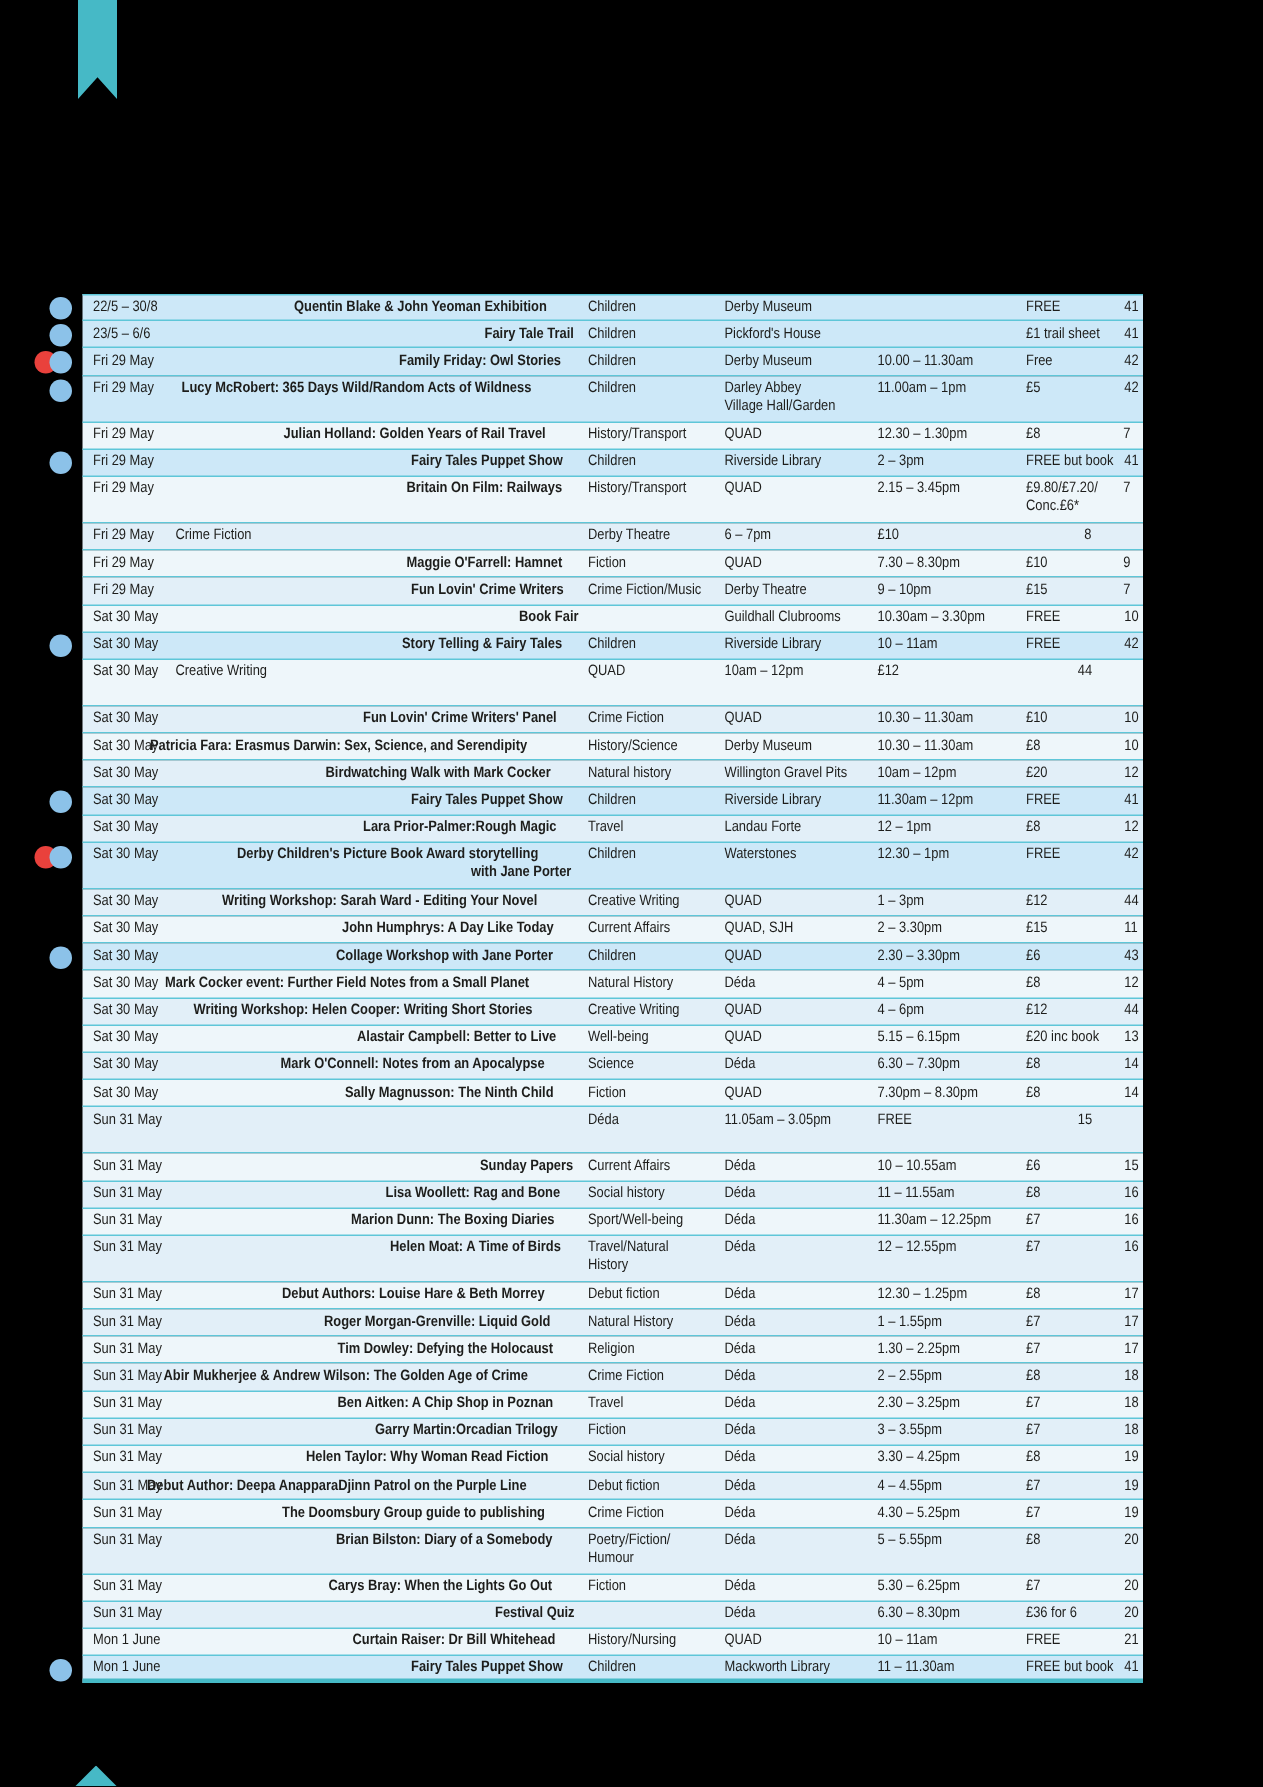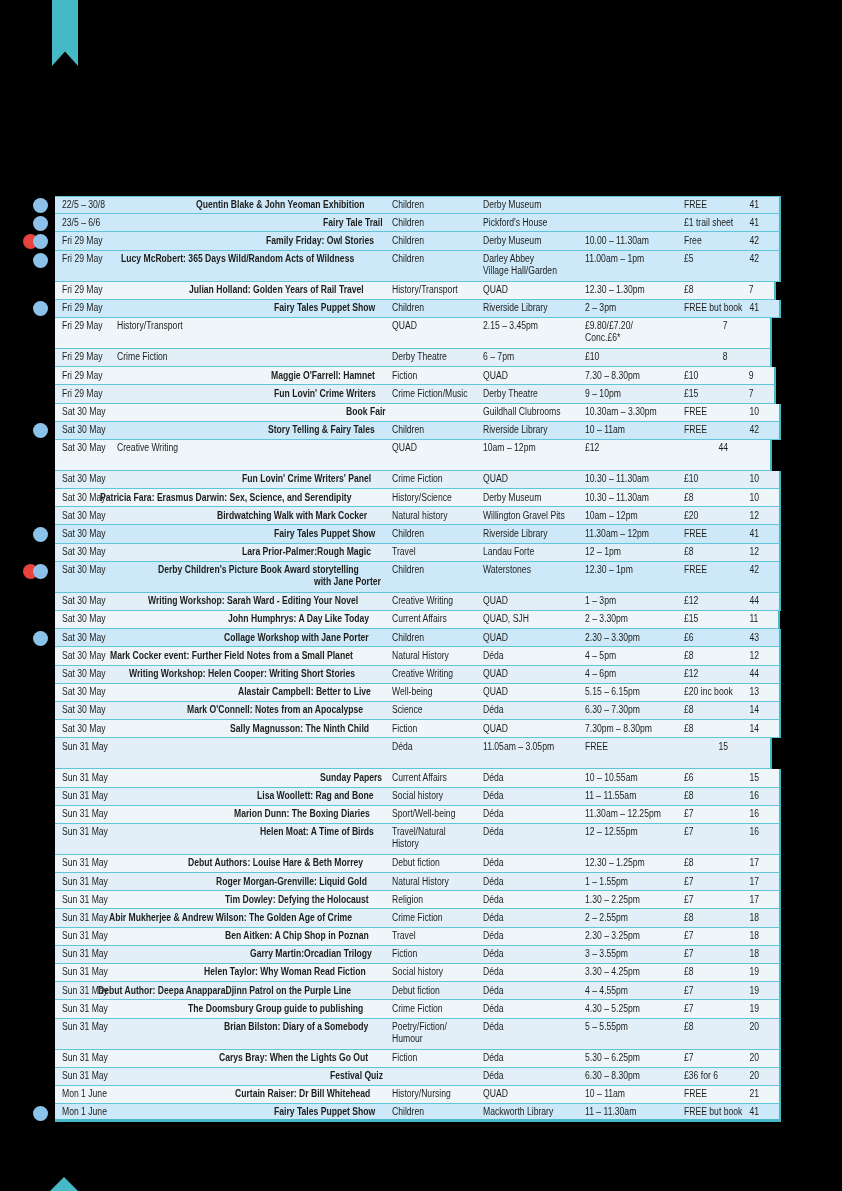--- a/index.html
+++ b/index.html
@@ -1,17 +1,17 @@
 <!DOCTYPE html>
 <html style="--page-bg: #000000; --accent: #46b9c6; --separator: #5ec6d8; --row-hl: #cde8f8; --row-a: #eef6fa; --row-b: #e2eff8; --dot-blue: #8cc2e9; --dot-red: #e9413c; --text: #1d1d1b;"><head>
 <meta charset="utf-8">
 <style>
   html,body { margin:0; padding:0; background:#000; }
   .stage {
-    position:relative; width:842px; height:1191px; overflow:hidden;
+    position:relative; width:762px; height:1191px; overflow:hidden;
     background:var(--page-bg,#000);
     font-family:"Liberation Sans", sans-serif;
   }
   .ribbon {
     position:absolute; left:52px; top:0; width:26px; height:66px;
     background:var(--accent,#46b9c6);
     clip-path:polygon(0 0,100% 0,100% 100%,50% 78%,0 100%);
   }
   .uparrow {
     position:absolute; left:50px; top:1177px; width:28px; height:14px;
@@ -222,20 +222,23 @@
             <div class="line"><span>41</span></div>
           </div>
         </div>
       </div>
       <div class="row tall">
         <div class="dotcell"></div>
         <div class="rowbody za">
           <div class="cell c-date">
             <div class="line"><span>Fri 29 May</span></div>
           </div>
+          <div class="cell c-title">
+            <div class="line"><span>Britain On Film: Railways</span></div>
+          </div>
           <div class="cell c-cat">
             <div class="line"><span>History/Transport</span></div>
           </div>
           <div class="cell c-venue">
             <div class="line"><span>QUAD</span></div>
           </div>
           <div class="cell c-time">
             <div class="line"><span>2.15 – 3.45pm</span></div>
           </div>
           <div class="cell c-price">

